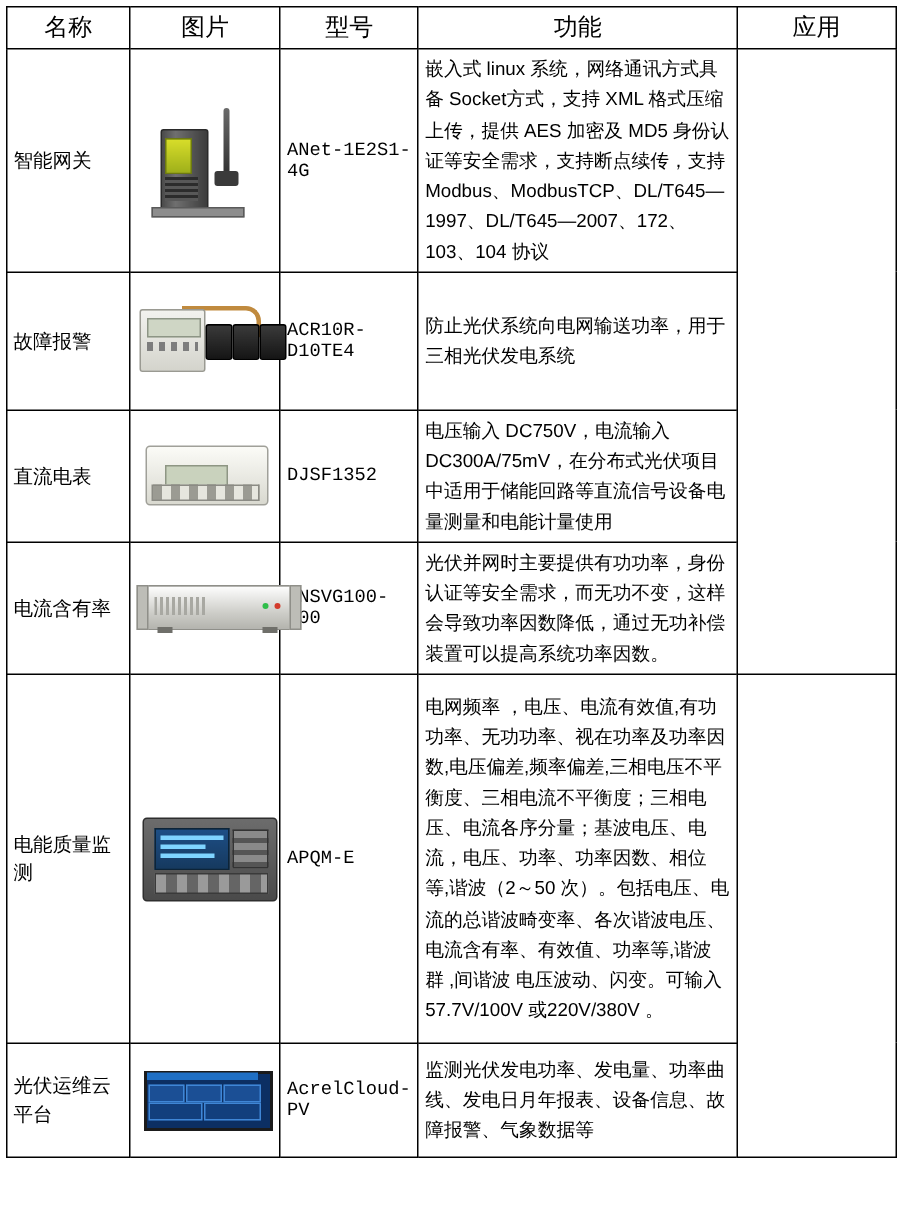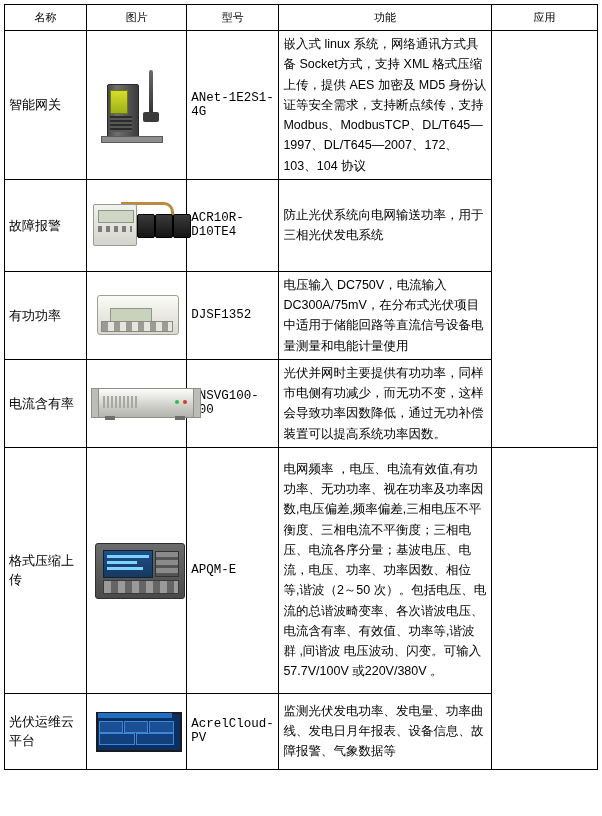--- a/index.html
+++ b/index.html
@@ -30,21 +30,21 @@
   table.product-table th,
   table.product-table td {
     border: 1px solid #000;
     vertical-align: middle;
     padding: 3px 4px;
     box-sizing: border-box;
   }
   thead th {
     text-align: center;
     font-weight: normal;
-    font-size: 11px;
+    font-size: 16px;
     height: 26px;
     font-family: "Liberation Sans", sans-serif;
   }
   
   col.c-name  { width: 82px; }
   col.c-img   { width: 100px; }
   col.c-model { width: 92px; }
   col.c-func  { width: 212px; }
   col.c-app   { width: 106px; }
 
@@ -291,21 +291,21 @@
             <div class="coil c1"></div>
               <div class="coil c2"></div>
               <div class="coil c3"></div>
           </div>
         </td>
         <td class="model-cell">ACR10R-D10TE4</td>
         <td class="func-cell">防止光伏系统向电网输送功率，用于三相光伏发电系统</td>
       </tr>
 
       <tr style="height:82px;">
-        <td class="name-cell">有功功率</td>
+        <td class="name-cell">直流电表</td>
         <td class="img-cell">
           <div class="dev dev-dcmeter">
             <div class="shell">
                 <div class="lcd"></div>
               </div>
             <div class="term"></div>
           </div>
         </td>
         <td class="model-cell">DJSF1352</td>
         <td class="func-cell">电压输入 DC750V，电流输入DC300A/75mV，在分布式光伏项目中适用于储能回路等直流信号设备电量测量和电能计量使用</td>
@@ -319,25 +319,25 @@
             <div class="ear-l"></div>
               <div class="ear-r"></div>
             <div class="vent"></div>
             <div class="led g"></div>
               <div class="led r"></div>
             <div class="foot f1"></div>
               <div class="foot f2"></div>
           </div>
         </td>
         <td class="model-cell">ANSVG100-400</td>
-        <td class="func-cell">光伏并网时主要提供有功功率，同样市电侧有功减少，而无功不变，这样会导致功率因数降低，通过无功补偿装置可以提高系统功率因数。</td>
+        <td class="func-cell">光伏并网时主要提供有功功率，身份认证等安全需求，而无功不变，这样会导致功率因数降低，通过无功补偿装置可以提高系统功率因数。</td>
       </tr>
 
       <tr style="height:246px;">
-        <td class="name-cell">格式压缩上传</td>
+        <td class="name-cell">电能质量监测</td>
         <td class="img-cell">
           <div class="dev dev-pq">
             <div class="case"></div>
             <div class="screen">
                 <div class="bar b1"></div>
                 <div class="bar b2"></div>
                 <div class="bar b3"></div>
               </div>
             <div class="keys"></div>
             <div class="lower"></div>

